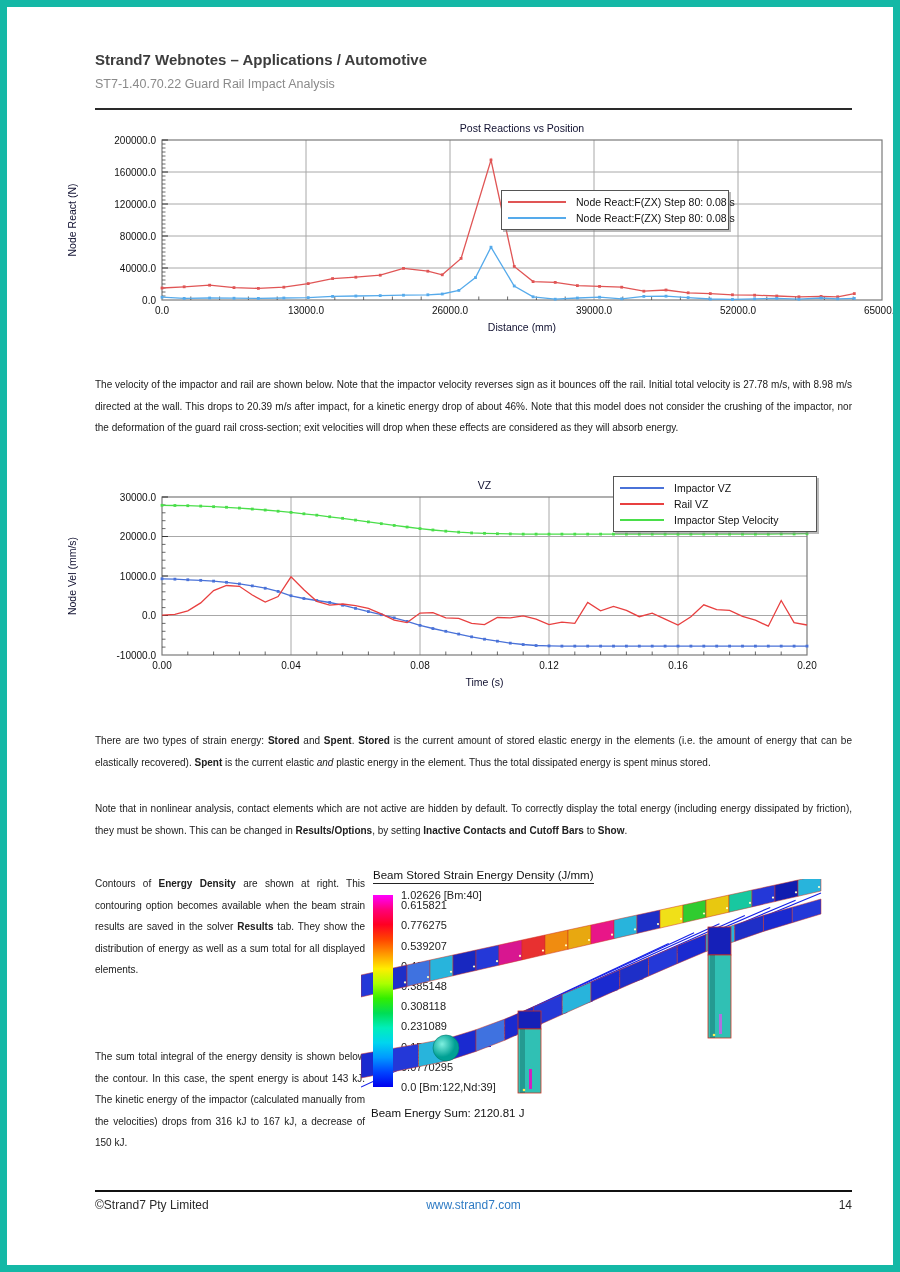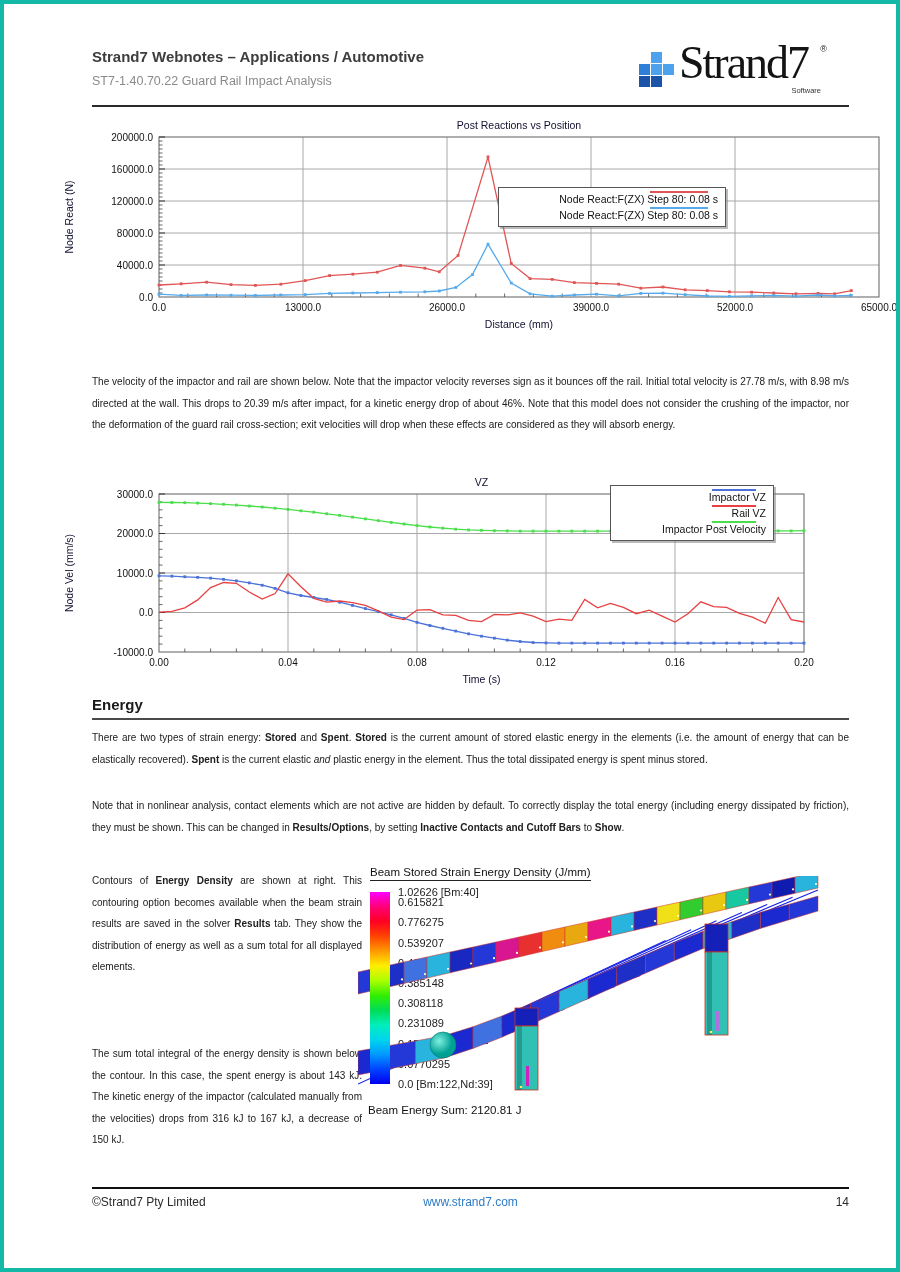--- a/index.html
+++ b/index.html
@@ -1,18 +1,18 @@
 <!DOCTYPE html>
 <html><head>
 <meta charset="utf-8">
 <style>
   * { margin:0; padding:0; box-sizing:border-box; }
   body { background:#555; font-family:"Liberation Sans", sans-serif; }
   .page { position:relative; width:900px; height:1272px; background:#fff;
-          border:4px solid #14b8a6; margin:0 auto; overflow:hidden; }
+          border:7px solid #14b8a6; margin:0 auto; overflow:hidden; }
   .abs { position:absolute; }
 
   
   .doc-title { left:88px; top:44px; font-size:15px; font-weight:bold; color:#3d3d3d; }
   .doc-subtitle { left:88px; top:70px; font-size:12.5px; color:#8a8a8a; }
   .header-rule { left:88px; top:101px; width:757px; border-top:2px solid #2a2a2a; }
 
   
   .logo { left:635px; top:38px; width:210px; height:62px; }
   .logo-grid { position:absolute; left:0; top:10px; width:36px; height:36px;
@@ -29,21 +29,21 @@
   .para { font-size:10px; line-height:21.6px; color:#202020; text-align:justify; }
 
   
   svg text { font-family:"Liberation Sans", sans-serif; }
   .ctick { font-size:10px; fill:#111; }
   .ctitle { font-size:10.5px; fill:#101030; }
   .alabel { font-size:10.5px; fill:#101030; }
 
   .legend-box { background:#fff; border:1px solid #555; box-shadow:2px 2px 0 rgba(130,130,130,.55);
                 padding:3px 7px 3px 6px; }
-  .legend-row { display:flex; align-items:flex-end; height:16px;flex-direction:column; }
+  .legend-row { display:flex; align-items:center; height:16px; }
   .legend-swatch { width:58px; height:2px; margin-right:10px; flex:none; }
   .legend-label { font-size:10.5px; color:#111; white-space:nowrap; }
 
   
   .fig { left:352px; top:858px; width:545px; height:312px; }
   .fig-title { position:absolute; left:14px; top:4px; font-size:11.5px; color:#111;
                border-bottom:1px solid #222; padding-bottom:2px; z-index:4; }
   .colorbar { position:absolute; left:14px; top:30px; width:20px; height:192px; z-index:3; }
   .cbar-label { position:absolute; left:42px; font-size:11px; color:#222; white-space:nowrap; z-index:1; }
   .model-svg { position:absolute; left:2px; top:14px; z-index:2; }
@@ -56,36 +56,20 @@
   .footer-url { position:absolute; left:0; width:100%; text-align:center; color:#2e7bc4; text-decoration:none; }
   .footer-page { position:absolute; right:0; }
 </style>
 </head>
 <body>
 
 <div class="page">
 
   <div class="abs doc-title">Strand7 Webnotes – Applications / Automotive</div>
   <div class="abs doc-subtitle">ST7-1.40.70.22 Guard Rail Impact Analysis</div>
-  <div class="abs logo">
-    <div class="logo-grid" id="logo-grid">
-        <div class="logo-cell"></div>
-        <div class="logo-cell" style="background: rgb(77, 162, 238);"></div>
-        <div class="logo-cell"></div>
-        <div class="logo-cell" style="background: rgb(47, 127, 214);"></div>
-        <div class="logo-cell" style="background: rgb(77, 162, 238);"></div>
-        <div class="logo-cell" style="background: rgb(77, 162, 238);"></div>
-        <div class="logo-cell" style="background: rgb(27, 83, 168);"></div>
-        <div class="logo-cell" style="background: rgb(27, 83, 168);"></div>
-        <div class="logo-cell"></div>
-      </div>
-    <div class="logo-text">Strand7</div>
-    <div class="logo-reg">®</div>
-    <div class="logo-sub">Software</div>
-  </div>
   <div class="abs header-rule"></div>
 
   <svg class="abs" style="left:55px; top:112px;" width="840" height="218" viewBox="0 0 840 218" id="chart1">
       <line x1="244" y1="21" x2="244" y2="181" stroke="#a8a8a8" stroke-width="1"></line>
       <line x1="388" y1="21" x2="388" y2="181" stroke="#a8a8a8" stroke-width="1"></line>
       <line x1="532" y1="21" x2="532" y2="181" stroke="#a8a8a8" stroke-width="1"></line>
       <line x1="676" y1="21" x2="676" y2="181" stroke="#a8a8a8" stroke-width="1"></line>
       <line x1="100" y1="149" x2="820" y2="149" stroke="#a8a8a8" stroke-width="1"></line>
       <line x1="100" y1="117" x2="820" y2="117" stroke="#a8a8a8" stroke-width="1"></line>
       <line x1="100" y1="85" x2="820" y2="85" stroke="#a8a8a8" stroke-width="1"></line>
@@ -409,36 +393,35 @@
       <rect x="640.4" y="63.73" width="2.8" height="2.8" fill="#4ade4a"></rect>
       <rect x="653.3000000000001" y="63.73" width="2.8" height="2.8" fill="#4ade4a"></rect>
       <rect x="666.1999999999999" y="63.73" width="2.8" height="2.8" fill="#4ade4a"></rect>
       <rect x="679.0999999999999" y="63.73" width="2.8" height="2.8" fill="#4ade4a"></rect>
       <rect x="692" y="63.73" width="2.8" height="2.8" fill="#4ade4a"></rect>
       <rect x="704.9" y="63.73" width="2.8" height="2.8" fill="#4ade4a"></rect>
       <rect x="717.8" y="63.532500000000006" width="2.8" height="2.8" fill="#4ade4a"></rect>
       <rect x="730.7" y="63.532500000000006" width="2.8" height="2.8" fill="#4ade4a"></rect>
       <rect x="743.6" y="63.335" width="2.8" height="2.8" fill="#4ade4a"></rect>
     </svg>
-  <div class="abs legend-box" style="left:606px; top:481px; width:164px;">
+  <div class="abs legend-box" style="left:606px; top:469px; width:204px;">
     <div class="legend-row">
       <span class="legend-swatch" style="width: 44px; background: rgb(74, 114, 216);"></span>
       <span class="legend-label">Impactor VZ</span>
     </div>
     <div class="legend-row">
       <span class="legend-swatch" style="width: 44px; background: rgb(232, 64, 64);"></span>
       <span class="legend-label">Rail VZ</span>
     </div>
     <div class="legend-row">
       <span class="legend-swatch" style="width: 44px; background: rgb(74, 222, 74);"></span>
-      <span class="legend-label">Impactor Post Velocity</span>
+      <span class="legend-label">Impactor Step Velocity</span>
     </div>
   </div>
 
-  <div class="abs section-heading" style="left:88px; top:692px;">Energy</div>
   <div class="abs para" style="left:88px; top:723px; width:757px;"><span>There are two types of strain energy: </span><span style="font-weight: bold;">Stored</span><span> and </span><span style="font-weight: bold;">Spent</span><span>.  </span><span style="font-weight: bold;">Stored</span><span> is the current amount of stored elastic energy in the elements (i.e. the amount of energy that can be elastically recovered).  </span><span style="font-weight: bold;">Spent</span><span> is the current elastic </span><span style="font-style: italic;">and</span><span> plastic energy in the element.  Thus the total dissipated energy is spent minus stored.</span></div>
   <div class="abs para" style="left:88px; top:791px; width:757px;"><span>Note that in nonlinear analysis, contact elements which are not active are hidden by default.  To correctly display the total energy (including energy dissipated by friction), they must be shown.  This can be changed in </span><span style="font-weight: bold;">Results/Options</span><span>, by setting </span><span style="font-weight: bold;">Inactive Contacts and Cutoff Bars</span><span> to </span><span style="font-weight: bold;">Show</span><span>.</span></div>
   <div class="abs para" style="left:88px; top:866px; width:270px;"><span>Contours of </span><span style="font-weight: bold;">Energy Density</span><span> are shown at right.  This contouring option becomes available when the beam strain results are saved in the solver </span><span style="font-weight: bold;">Results</span><span> tab.  They show the distribution of energy as well as a sum total for all displayed elements.</span></div>
   <div class="abs para" style="left:88px; top:1039px; width:270px;"><span>The sum total integral of the energy density is shown below the contour.  In this case, the spent energy is about 143 kJ.  The kinetic energy of the impactor (calculated manually from the velocities) drops from 316 kJ to 167 kJ, a decrease of 150 kJ.</span></div>
 
   <div class="abs fig">
     <div class="fig-title">Beam Stored Strain Energy Density  (J/mm)</div>
     <div id="cbar-labels">
         <div class="cbar-label" style="top: 24px;">1.02626 [Bm:40]</div>
         <div class="cbar-label" style="top: 34.0992px;">0.615821</div>

